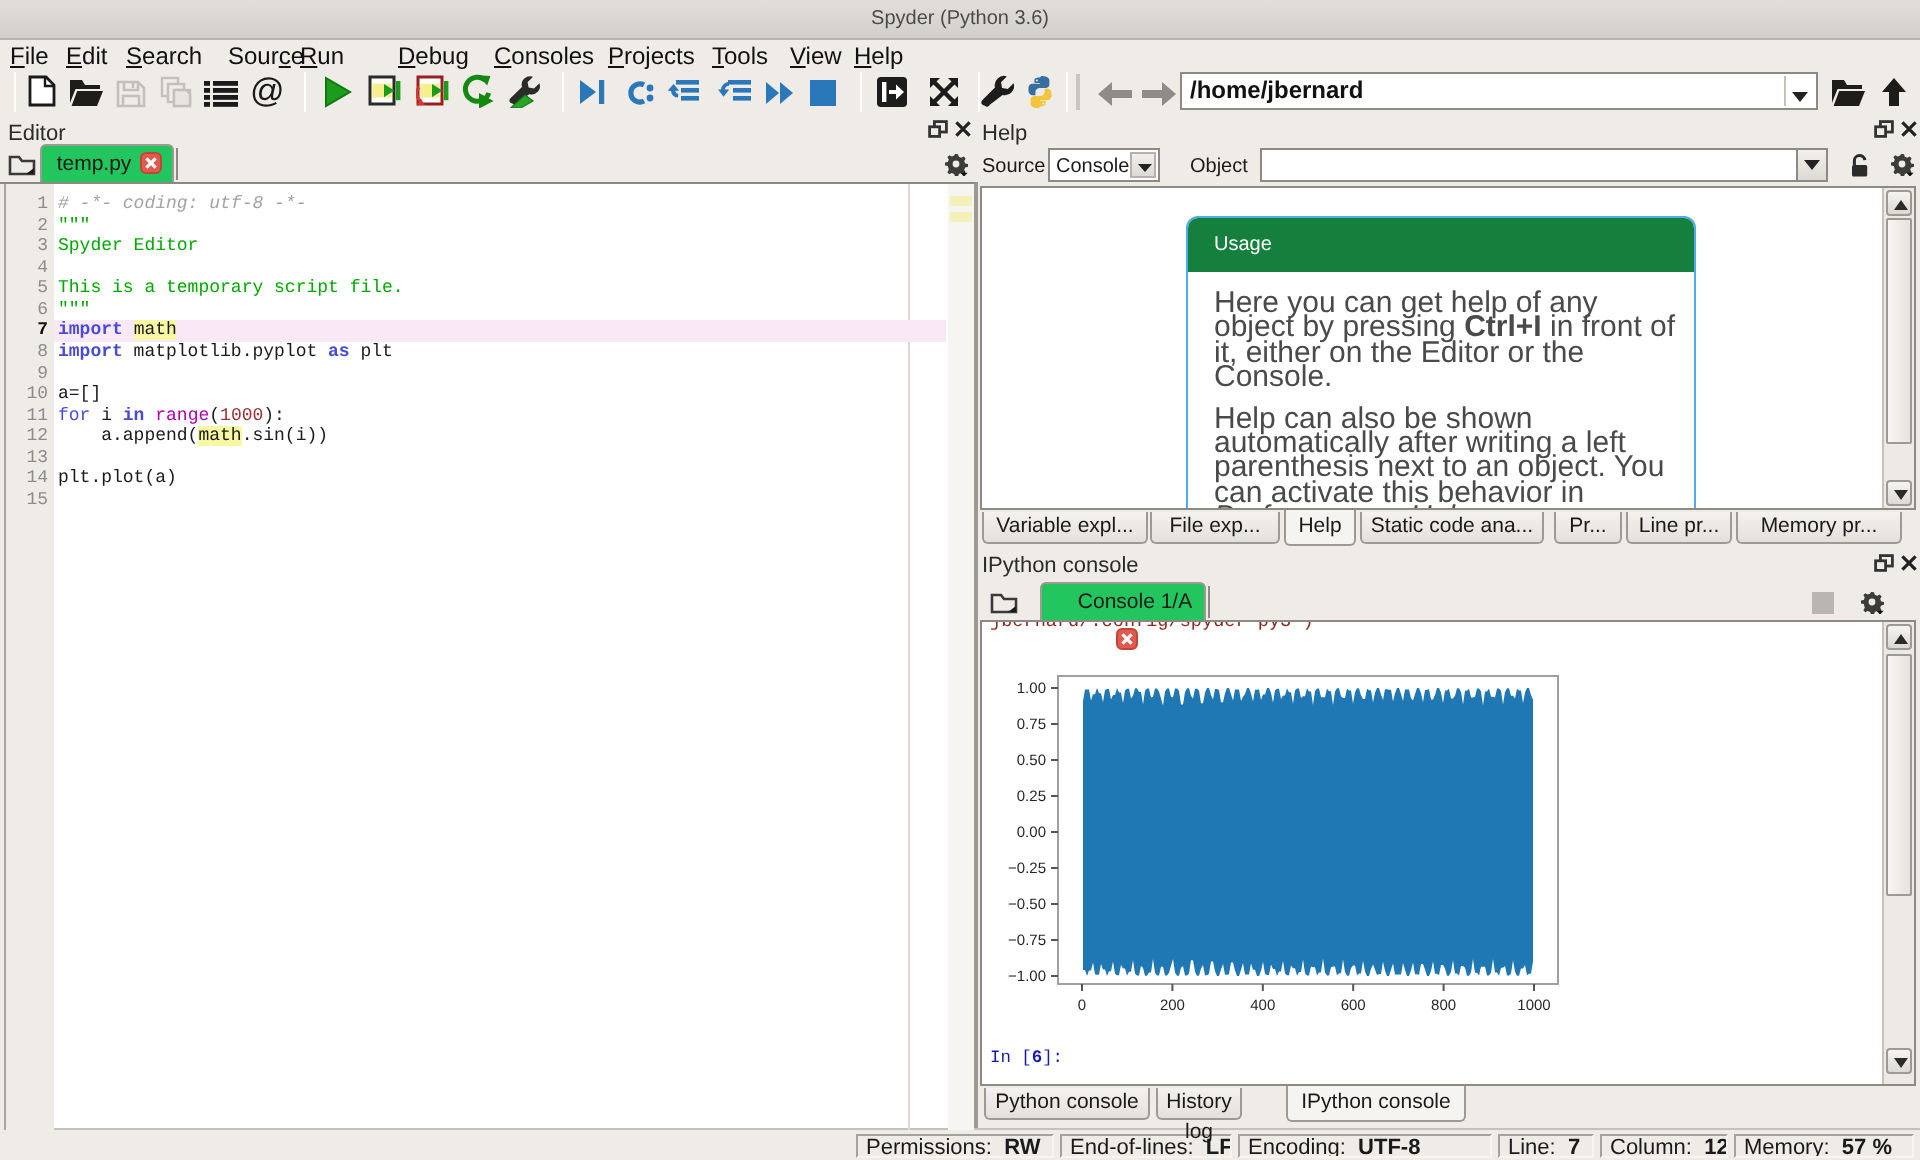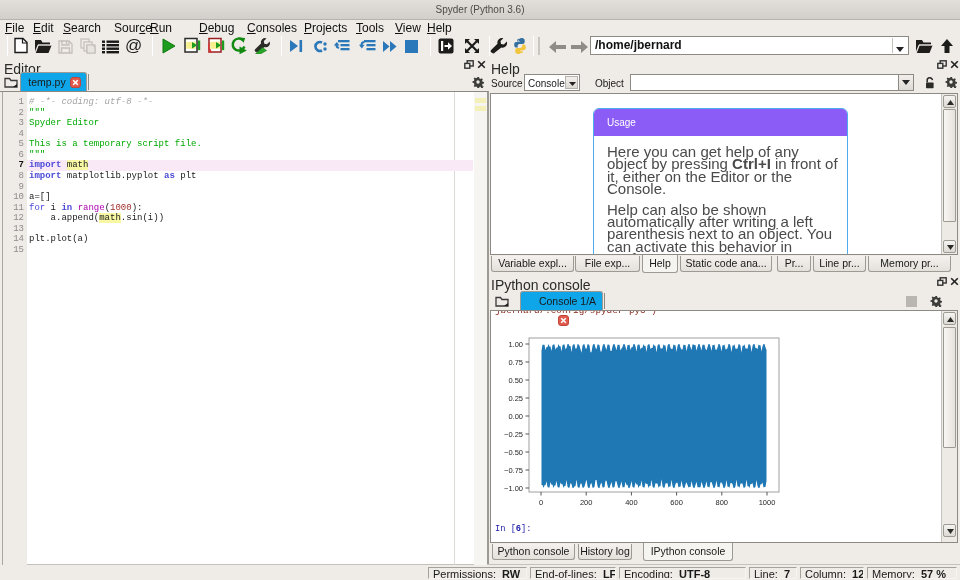--- a/index.html
+++ b/index.html
@@ -1,19 +1,19 @@
 <!DOCTYPE html>
 <html><head><meta charset="utf-8"><style>
 *{margin:0;padding:0;box-sizing:border-box}
 html,body{width:960px;height:580px;overflow:hidden}
 body{font-family:"Liberation Sans",sans-serif;position:relative;background:#efebe7}
 .abs{position:absolute}
-.panel-title{font-size:14px;color:#2b2b28}
+.panel-title{font-size:11px;color:#2b2b28}
 .tab{position:absolute;font-size:10.5px;color:#1a1a1a;text-align:center;background:linear-gradient(#f4f1ee,#e4e0db);border:1px solid #9d9993;border-bottom:none;border-radius:3px 3px 0 0;line-height:16px;height:17px;top:2px}
-.tab.active{background:#0ea5e9;height:19px;top:0;line-height:19px;z-index:3}
+.tab.active{background:#22c55e;height:19px;top:0;line-height:19px;z-index:3}
 .btab{position:absolute;font-size:10.5px;color:#1a1a1a;text-align:center;background:linear-gradient(#f4f1ee,#e4e0db);border:1px solid #9d9993;border-top:none;border-radius:0 0 3px 3px;line-height:15px;height:16px;top:1px}
 .btab.active{background:#f6f4f1;height:18px;top:0;line-height:17px;z-index:3}
 .mono{font-family:"Liberation Mono",monospace}
 .sb{position:absolute;top:2px;height:12px;font-size:11px;line-height:12px;color:#1a1a1a;border:1px solid;border-color:#a5a19b #f7f5f2 #f7f5f2 #a5a19b;padding:0 4px;white-space:nowrap;overflow:hidden}
 </style></head>
 <body>
 
 <div class="abs" style="left:0;top:0;width:960px;height:20px;background:linear-gradient(#e2dfdb,#d2cec9);border-bottom:1px solid #b6b2ad;text-align:center;font-weight:normal;font-size:10px;color:#4c4c47;line-height:20px">Spyder (Python 3.6)</div>
 
 <div class="abs" style="left:0;top:21px;width:960px;height:13px;font-size:12px;color:#111">
@@ -145,21 +145,21 @@
     </svg>
   <svg class="abs" width="12" height="12" viewBox="0 0 12 12" style="left:455px;top:3px">
       <path fill="#3c3c38" d="M6 1l1 .1.4 1.3 1.2.5 1.3-.6.9 1-.7 1.2.5 1.2 1.4.3v1.4l-1.4.3-.5 1.2.7 1.2-.9 1-1.3-.6-1.2.5-.4 1.4H5.5l-.4-1.4-1.2-.5-1.3.6-.9-1 .7-1.2L1.9 7 .5 6.7V5.3L1.9 5l.5-1.2-.7-1.2.9-1 1.3.6 1.2-.5L5.5 1z"></path>
       <circle cx="6" cy="6" r="1.7" fill="#efebe7"></circle>
       <path d="M8.2 10.4 h3.6 l-1.8 1.9z" fill="#111"></path>
     </svg>
 </div>
 
 <div class="abs" style="left:490px;top:93px;width:468px;height:162px;background:#fff;border:1px solid #8d8983;overflow:hidden">
   <div class="abs" style="left:102px;top:14px;width:255px;height:240px;border:1px solid #4facec;border-radius:6px 6px 0 0">
-    <div style="height:27px;background:#8b5cf6;border-radius:5px 5px 0 0;color:#fff;font-size:10px;line-height:27px;padding-left:13px">Usage</div>
+    <div style="height:27px;background:#15803d;border-radius:5px 5px 0 0;color:#fff;font-size:10px;line-height:27px;padding-left:13px">Usage</div>
     <div style="padding:10px 5px 0 13px;font-size:15px;line-height:12.4px;color:#4a4a4a">
       <div>Here you can get help of any object by pressing <b>Ctrl+I</b> in front of it, either on the Editor or the Console.</div>
       <div style="margin-top:8px">Help can also be shown automatically after writing a left parenthesis next to an object. You can activate this behavior in <i>Preferences &gt; Help</i>.</div>
       <div style="border-top:1px solid #ccc;margin:9px -5px 0 0"></div>
     </div>
   </div>
   <div class="abs" style="right:0;top:0;width:16px;height:160px;background:#edeae6;border-left:1px solid #c5c1bc">
     <div class="abs" style="left:1px;top:1px;width:13px;height:13px;background:linear-gradient(#f6f4f1,#dcd8d3);border:1px solid #9d9993;border-radius:2px">
         <svg width="7" height="5" viewBox="0 0 7 5" style="display:block;margin:4px 0 0 3px">
           <path d="M0 5h7L3.5 0z" fill="#2b2b28"></path>
@@ -264,21 +264,21 @@
     <div class="abs" style="left:1px;bottom:5px;width:13px;height:13px;background:linear-gradient(#f6f4f1,#dcd8d3);border:1px solid #9d9993;border-radius:2px">
         <svg width="7" height="5" viewBox="0 0 7 5" style="display:block;margin:4px 0 0 3px">
           <path d="M0 0h7L3.5 5z" fill="#2b2b28"></path>
         </svg>
       </div>
   </div>
 </div>
 
 <div class="abs" style="left:484px;top:543px;width:476px;height:19px">
   <div class="btab" style="left:8px;width:83px">Python console</div>
-  <div class="btab" style="left:94px;width:54px">History log</div>
+  <div class="btab" style="left:94px;width:43px">History log</div>
   <div class="btab active" style="left:159px;width:90px">IPython console</div>
 </div>
 
 <svg class="abs" width="16" height="17" viewBox="0 0 16 17" style="left:13px;top:37px">
     <path d="M2 1.5 h8 l4 4 v10 H2z" fill="#fff" stroke="#1a1a1a" stroke-width="1.4"></path>
     <path d="M9.5 1.5 v4.5 H14" fill="none" stroke="#1a1a1a" stroke-width="1.2"></path>
   </svg>
 <svg class="abs" width="18" height="15" viewBox="0 0 18 15" style="left:34px;top:39px">
     <path d="M1 1 h6 l1.5 2.5 H16 v2 H4 l-3 8z" fill="#1f1d1a"></path>
     <path d="M4.6 6.5 H17.5 L14.5 14 H1.8z" fill="#1f1d1a"></path>

